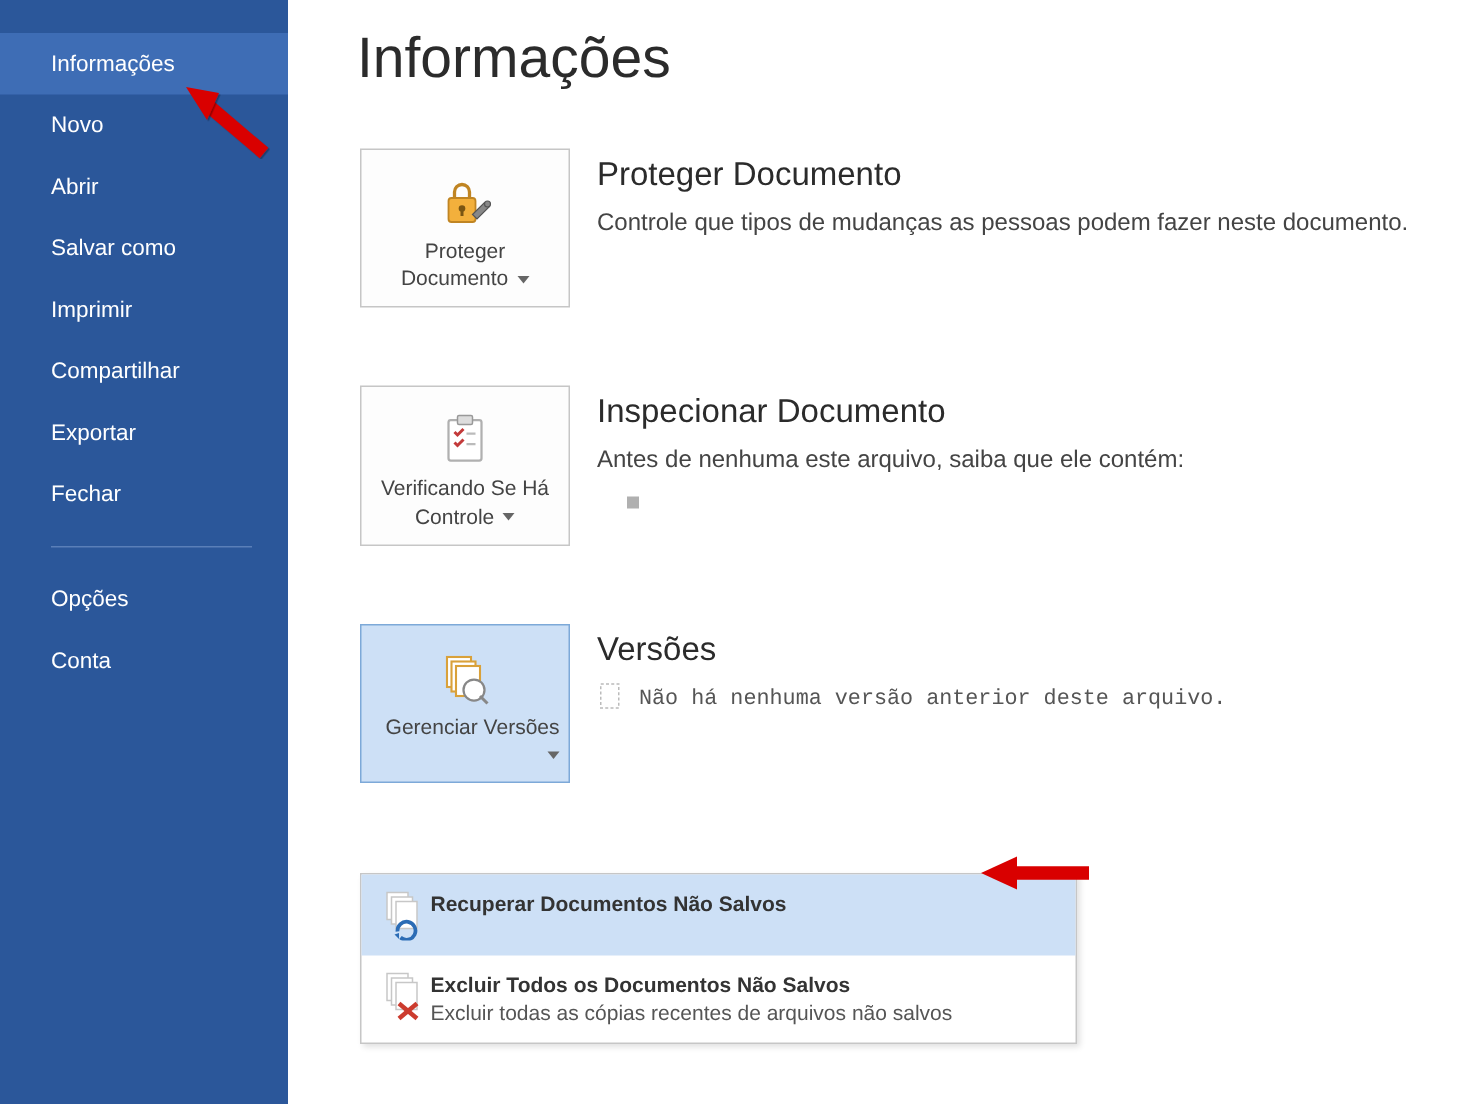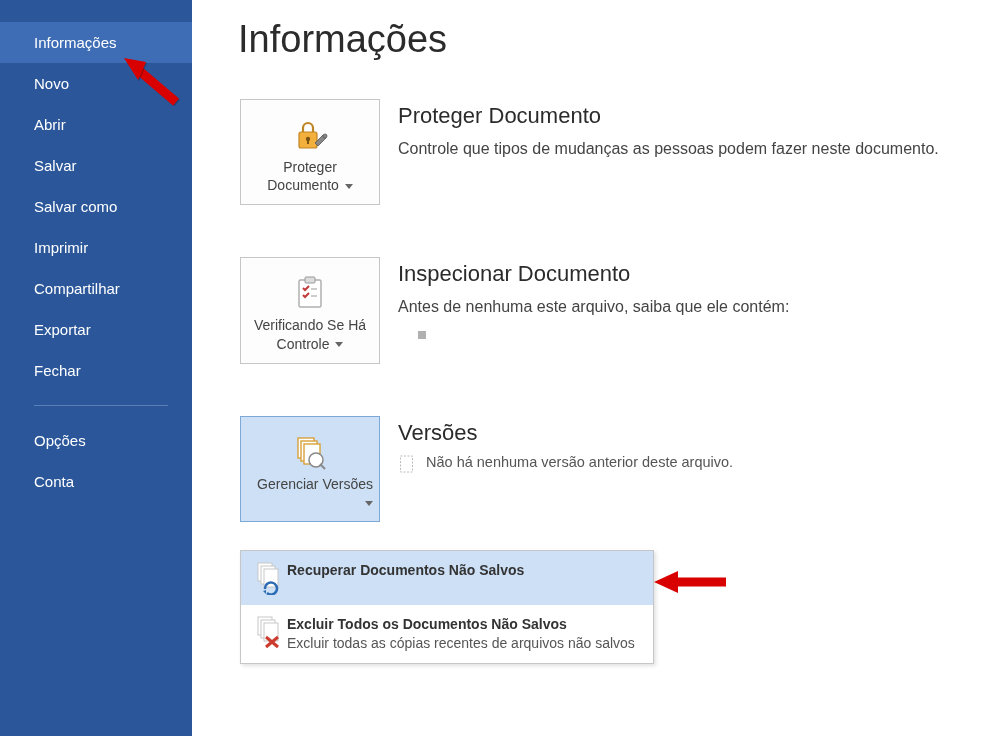--- a/index.html
+++ b/index.html
@@ -103,33 +103,34 @@
     .bullet-sq {
       width: 8px;
       height: 8px;
       background: #b0b0b0;
       margin-right: 12px;
       margin-top: 6px;
       flex-shrink: 0;
     }
     .ver-row {
       display: flex;
-      align-items: flex-start;
+      align-items: flex-end;
       margin-top: 2px;
       font-size: 14.5px;
       color: #555;
+      font-family: Liberation Mono, monospace;
     }
     .ver-row svg { margin-right: 10px; flex-shrink:0;}
     .dropdown-menu {
       position: absolute;
       left: 48px;
-      top: 550px;
+      top: 582px;
       border: 1px solid #c6c6c6;
       background: #fff;
-      width: 414px;
+      width: 478px;
       box-shadow: 2px 2px 4px rgba(0,0,0,0.12);
     }
     .menu-item {
       display: flex;
       align-items: flex-start;
       padding: 10px 12px;
       cursor: pointer;
     }
     .menu-item.hover {
       background: #cde0f6;
@@ -168,21 +169,20 @@
       pointer-events: none;
     }
   </style>
 </head>
 <body>
 
 <div class="sidebar">
   <div class="sidebar-item active">Informações</div>
   <div class="sidebar-item">Novo</div>
   <div class="sidebar-item">Abrir</div>
-  <div class="sidebar-item">Salvar</div>
   <div class="sidebar-item">Salvar como</div>
   <div class="sidebar-item">Imprimir</div>
   <div class="sidebar-item">Compartilhar</div>
   <div class="sidebar-item">Exportar</div>
   <div class="sidebar-item">Fechar</div>
   <div class="sidebar-divider"></div>
   <div class="sidebar-item">Opções</div>
   <div class="sidebar-item">Conta</div>
 </div>
 

